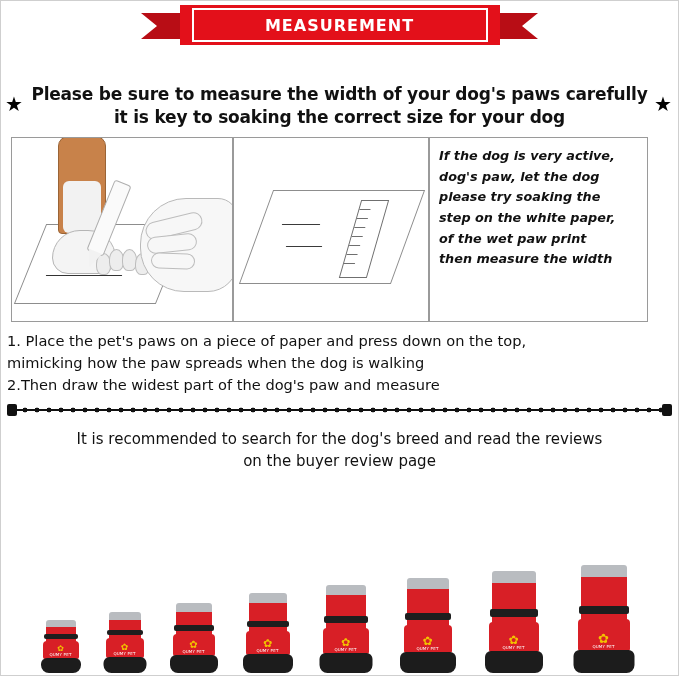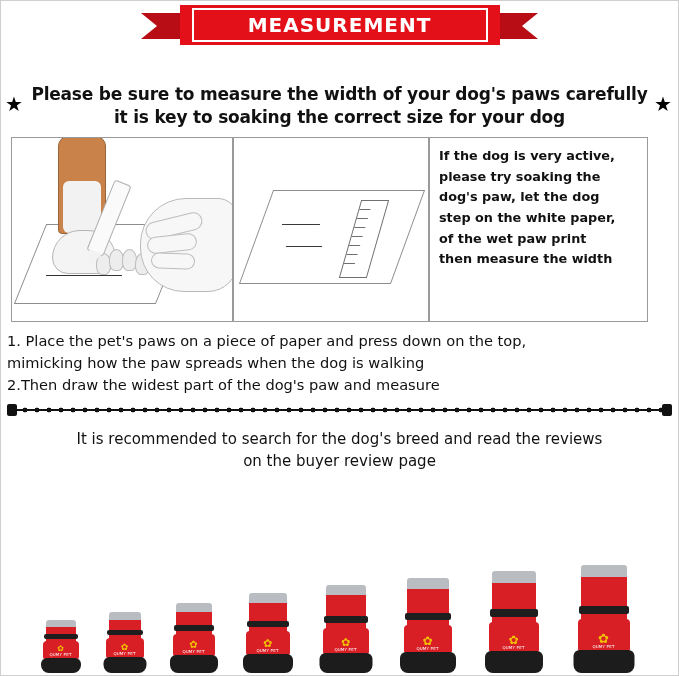--- a/index.html
+++ b/index.html
@@ -44,21 +44,21 @@
   .ribbon-inner {
     border: 2px solid #ffffff;
     width: 292px;
     height: 30px;
     display: flex;
     align-items: center;
     justify-content: center;
   }
   .ribbon-text {
     color: #ffffff;
-    font-size: 20px;
+    font-size: 16px;
     font-weight: bold;
     letter-spacing: 1px;
     font-family: "DejaVu Sans", sans-serif;
   }
   .ribbon-tail {
     position: absolute;
     top: 12px;
     width: 50px;
     height: 26px;
     background: #b80d15;
@@ -85,20 +85,21 @@
     line-height: 1;
   }
   .star.left { left: 4px; top: 93px; }
   .star.right { right: 6px; top: 93px; }
 
   
   .img-row {
     display: flex;
     padding: 4px 10px 0 10px;
     box-sizing: border-box;
+    font-style: italic;
   }
   .photo-box {
     border: 1px solid #9a9a9a;
     box-sizing: border-box;
     position: relative;
     overflow: hidden;
     background: #ffffff;
   }
   .box1 { width: 222px; height: 185px; }
   .box2 { width: 196px; height: 185px; }
@@ -426,22 +427,22 @@
         <div class="tick" style="top:26px"></div>
         <div class="tick" style="top:35px"></div>
         <div class="tick" style="top:44px"></div>
         <div class="tick" style="top:53px"></div>
         <div class="tick" style="top:62px"></div>
       </div>
     </div>
 
     <div class="note-box">
       <div>If the dog is very active,</div>
+      <div>dog's paw, let the dog</div>
       <div>please try soaking the</div>
-      <div>dog's paw, let the dog</div>
       <div>step on the white paper,</div>
       <div>of the wet paw print</div>
       <div>then measure the width</div>
     </div>
   </div>
 
   <div class="instructions">
     <div>1. Place the pet's paws on a piece of paper and press down on the top,</div>
     <div>mimicking how the paw spreads when the dog is walking</div>
     <div>2.Then draw the widest part of the dog's paw and measure</div>

